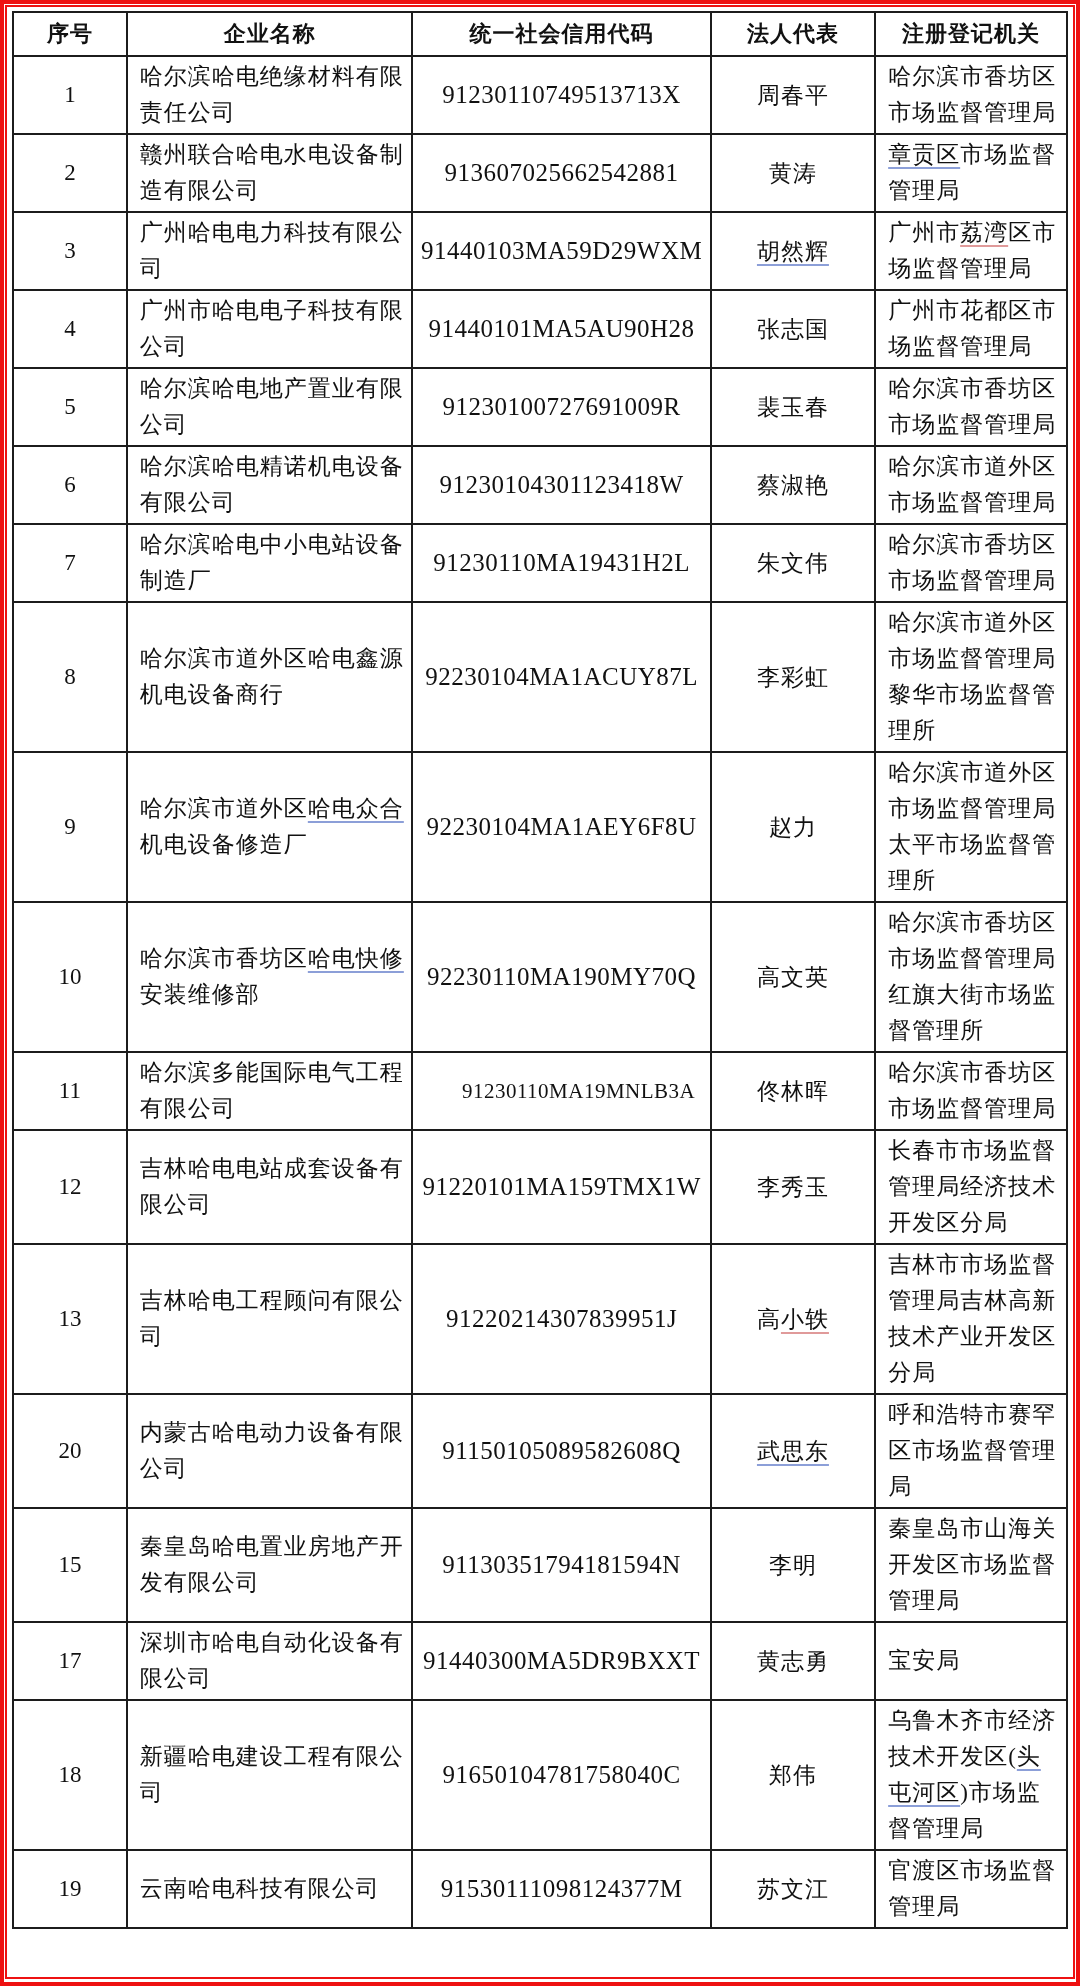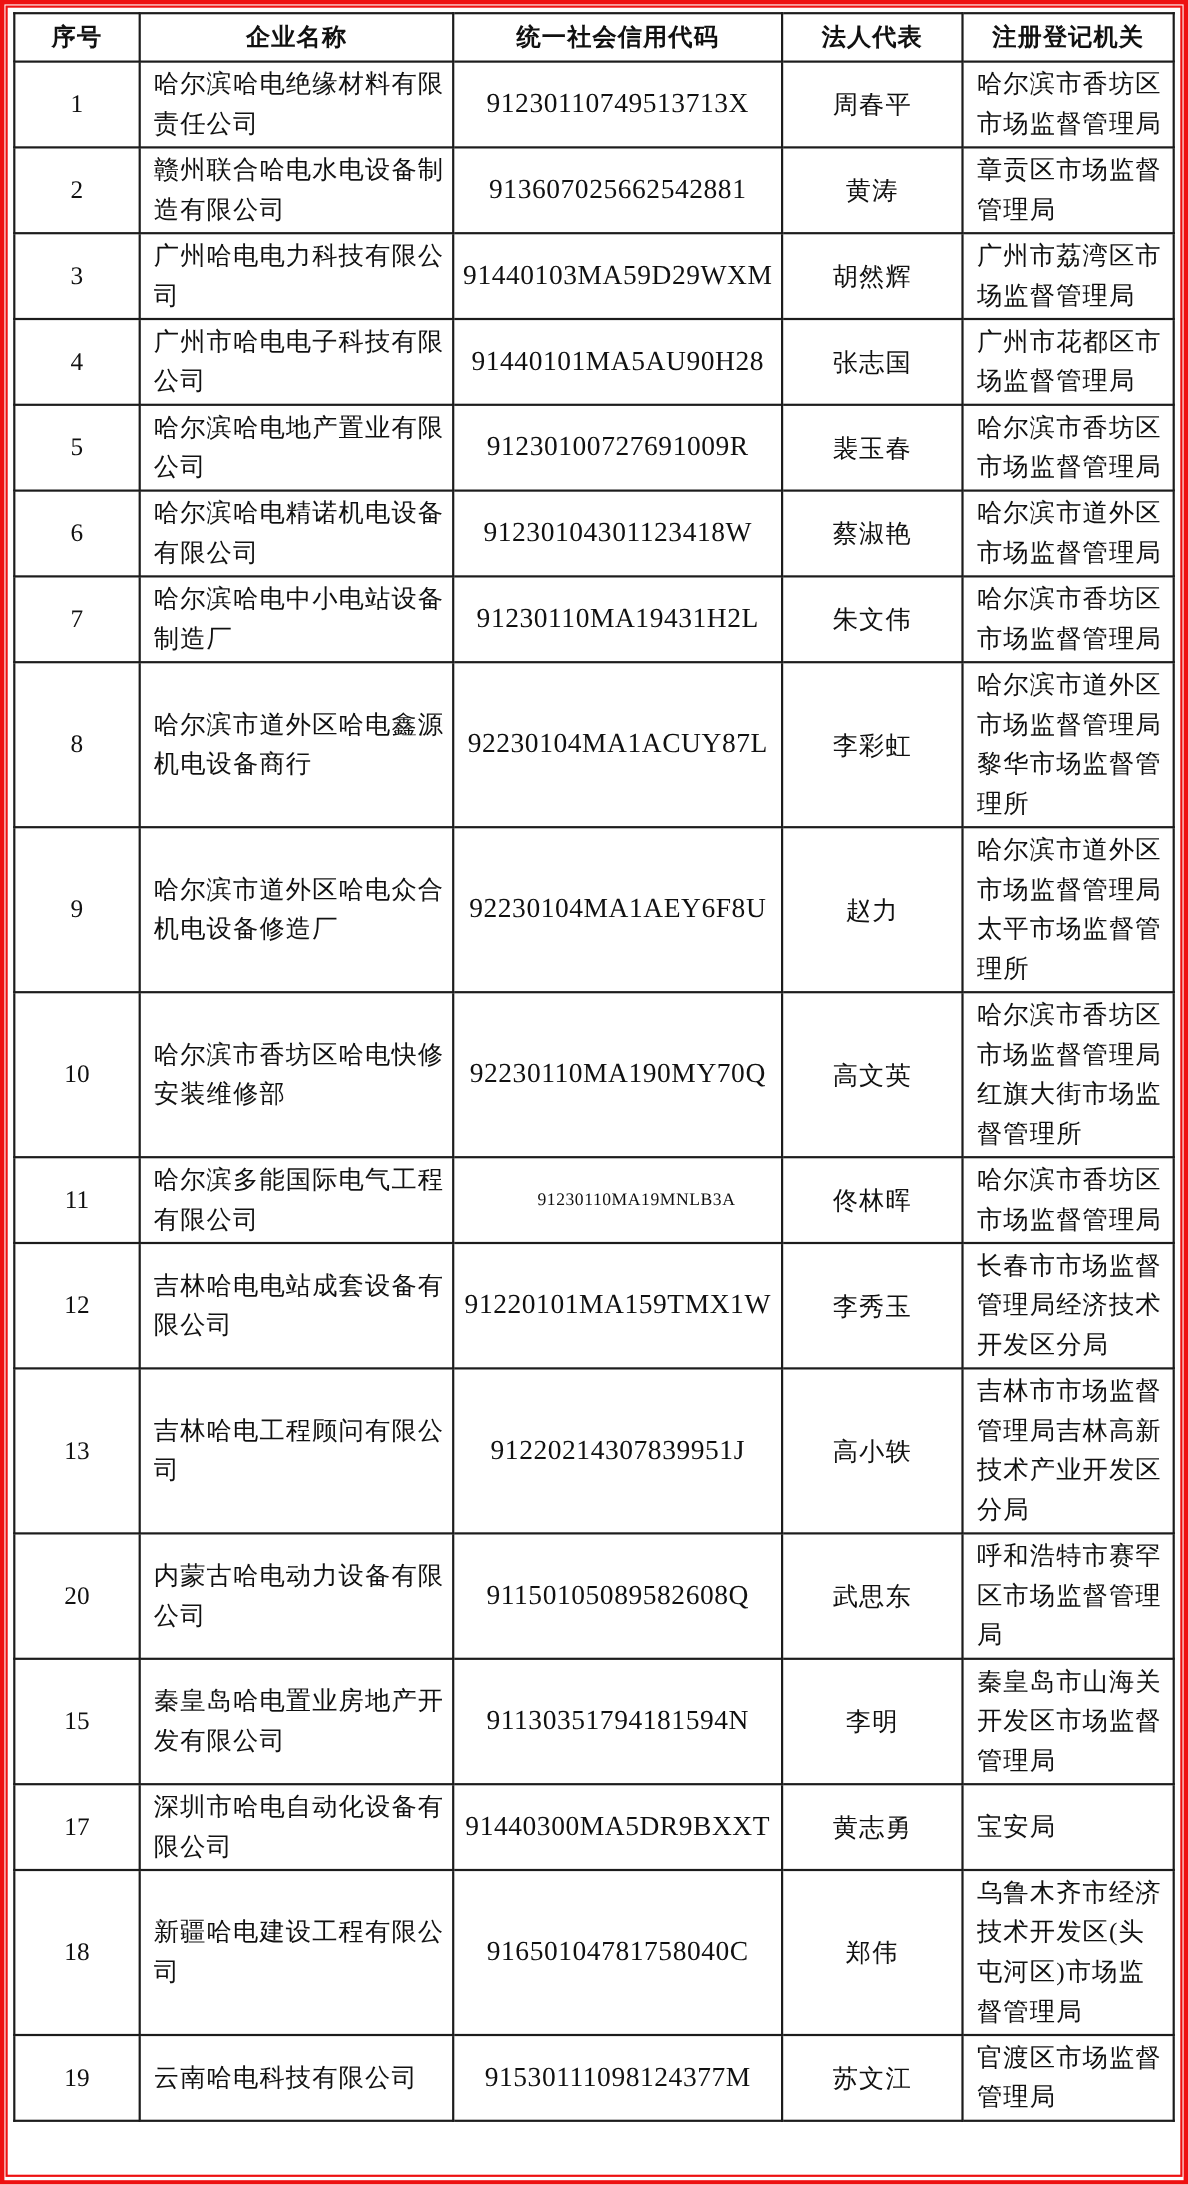--- a/index.html
+++ b/index.html
@@ -56,44 +56,46 @@
     border-radius: 20px;
   }
   td.cell-code {
     text-align: center;
     font-size: 25px;
     letter-spacing: 0.5px;
     padding: 2px;
     white-space: nowrap;
   }
   td.cell-code.small {
-    font-size: 16px;
+    font-size: 21px;
     padding-left: 36px;
   }
   td.cell-rep {
     text-align: center;
     font-size: 23px;
     letter-spacing: 1px;
     padding: 2px;
     margin-left: 12px;
   }
   td.cell-auth {
     text-align: left;
     font-size: 23px;
     letter-spacing: 1px;
     line-height: 36px;
     padding: 2px 2px 2px 12px;
     white-space: pre-line;
   }
   .u-blue {
+    text-decoration: underline;
     text-decoration-color: #8c9fd8;
     text-decoration-thickness: 2px;
     text-underline-offset: 5px;
   }
   .u-red {
+    text-decoration: underline;
     text-decoration-color: #e09a9a;
     text-decoration-thickness: 1.5px;
     text-underline-offset: 5px;
   }
 </style>
 </head>
 <body>
 
 <div class="page">
   <div class="inner-frame">

